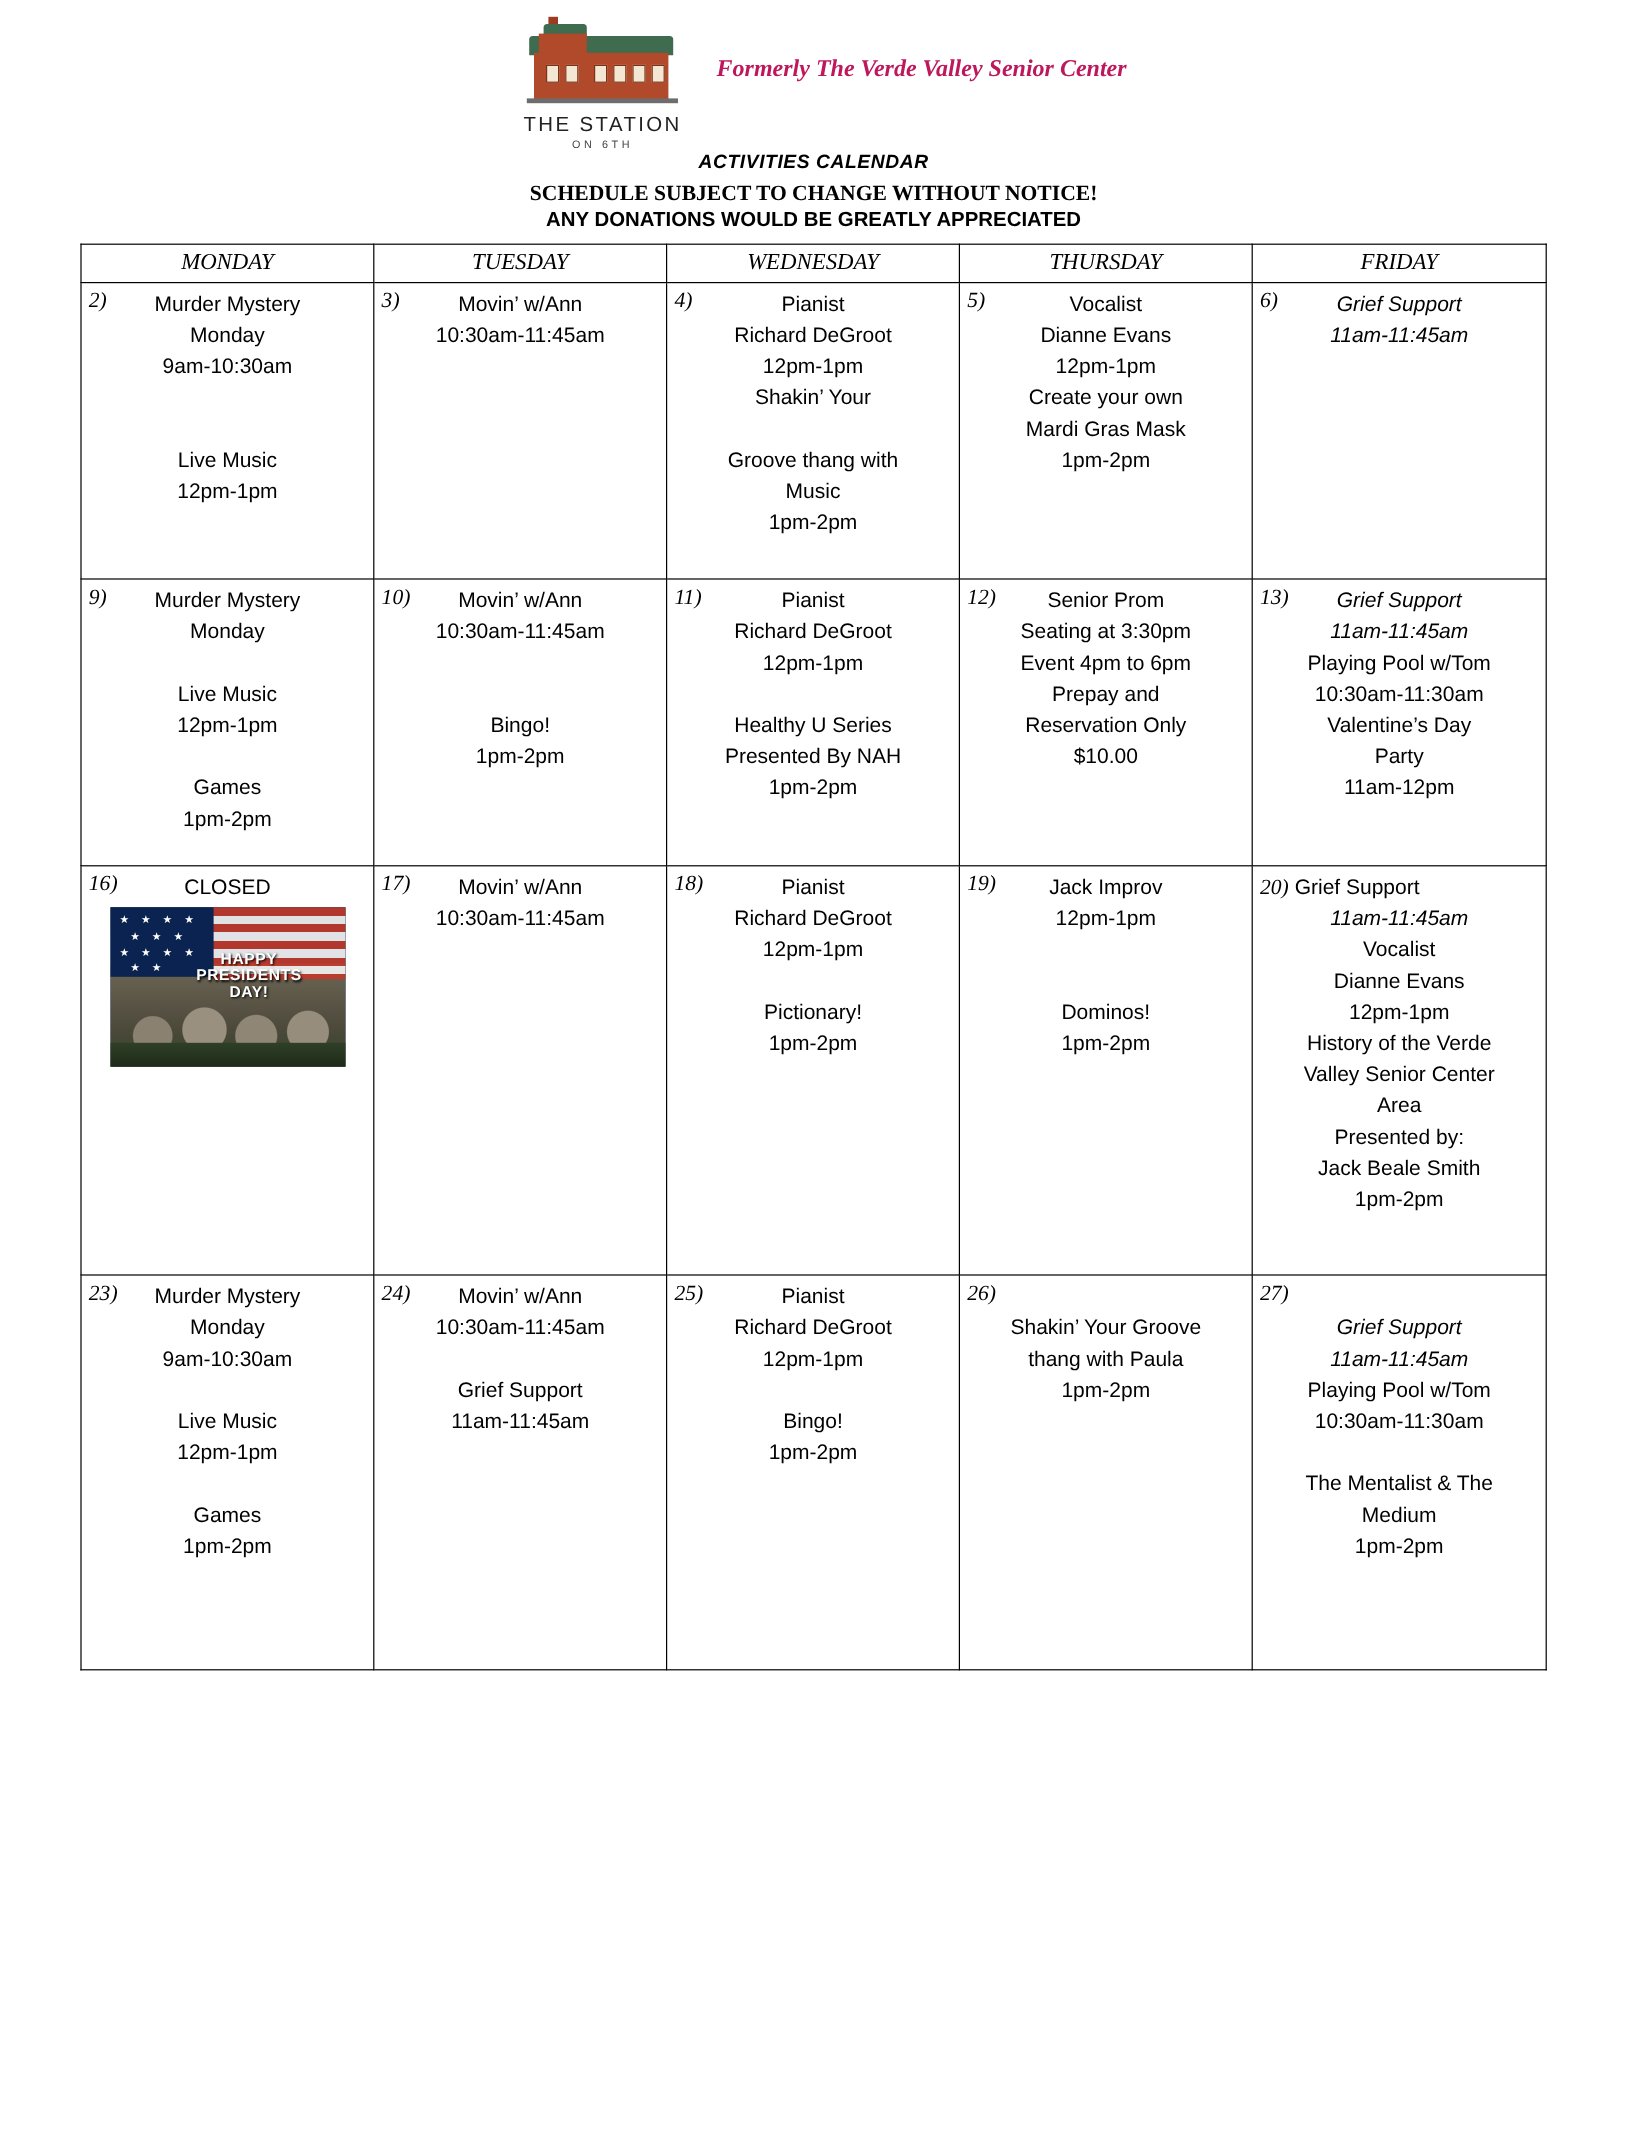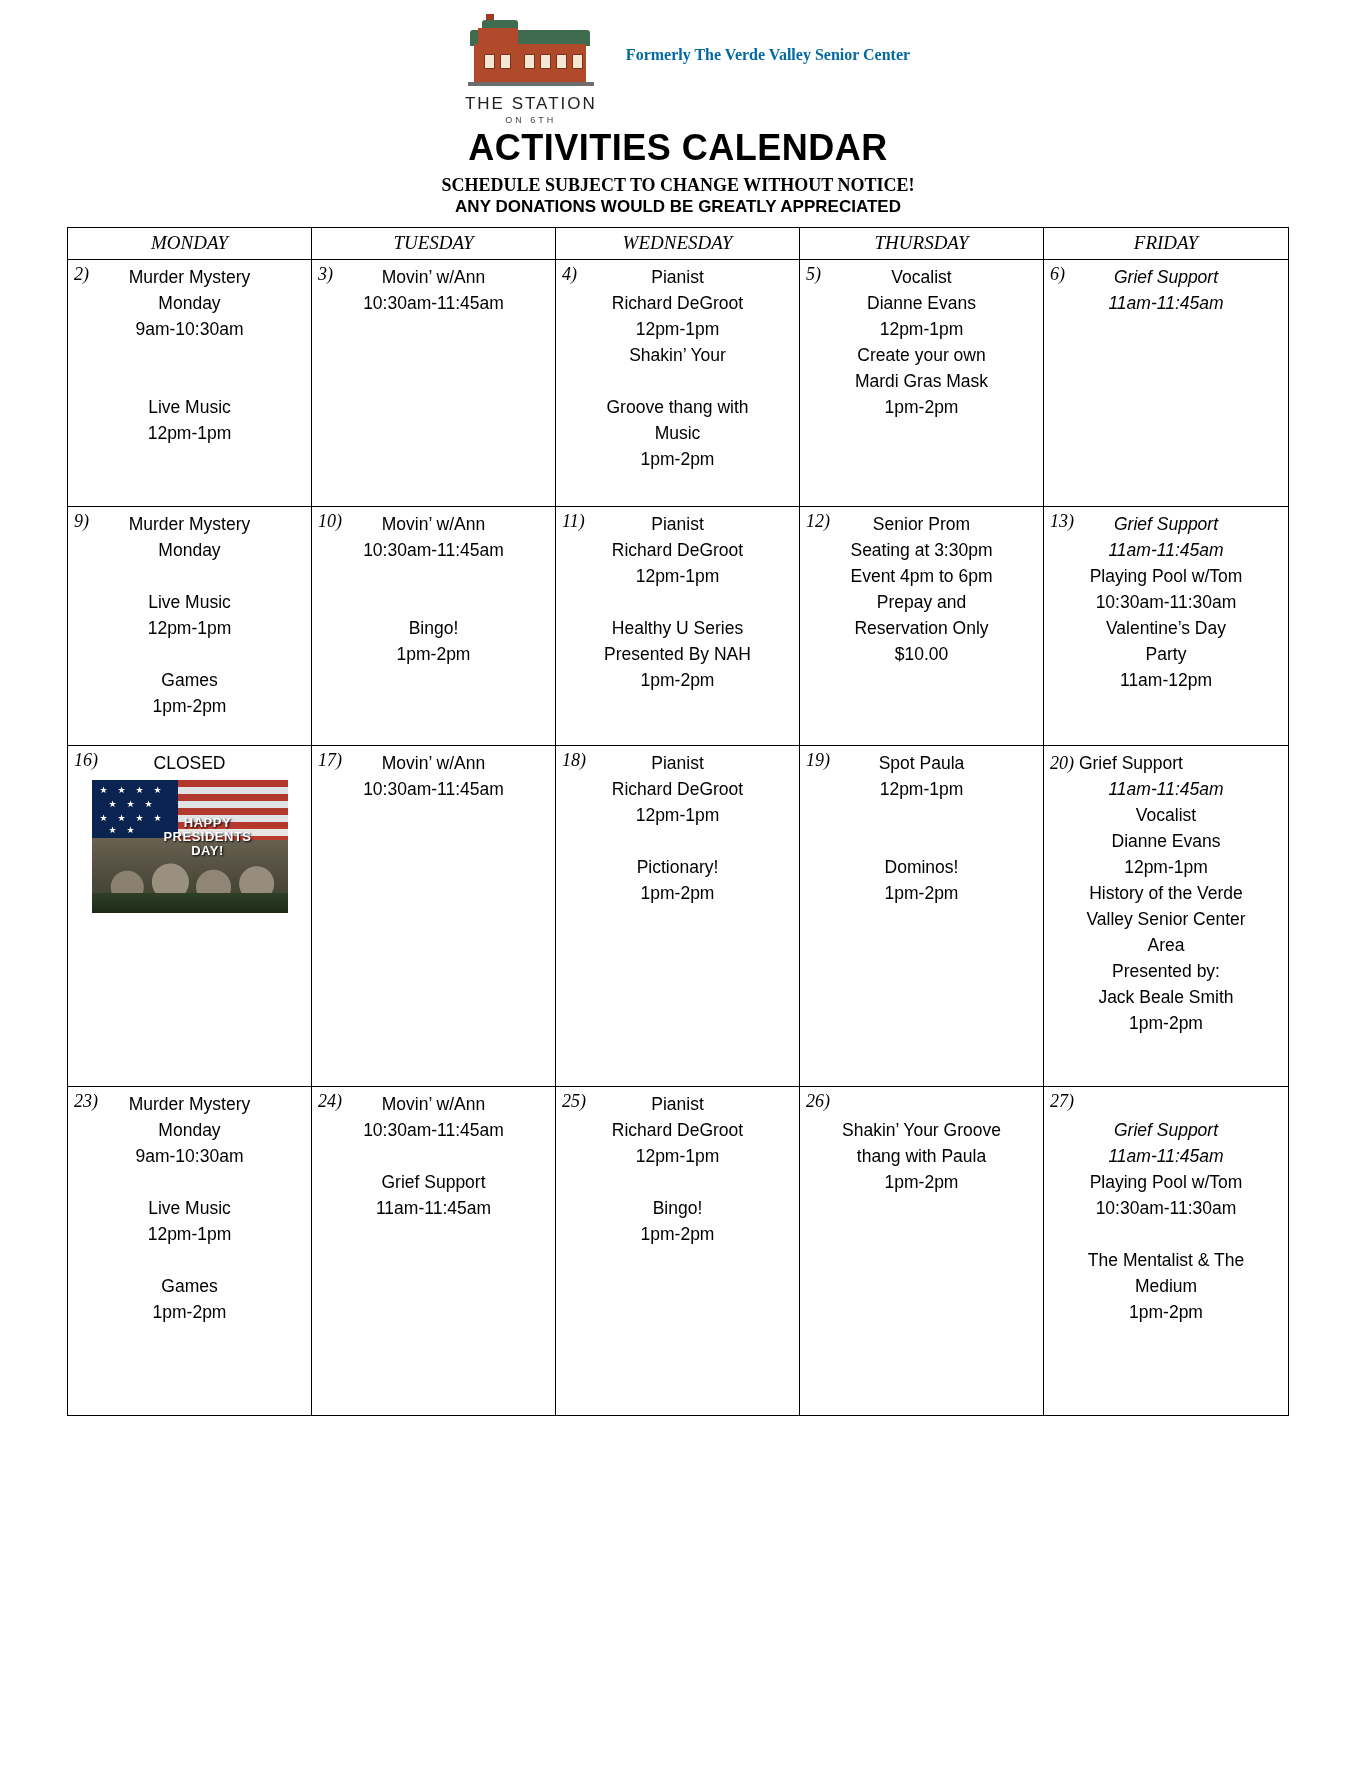--- a/index.html
+++ b/index.html
@@ -120,31 +120,33 @@
   }
   .logo-sub {
     font-size: 9px;
     letter-spacing: 3px;
     color: #444;
     margin-top: 1px;
   }
 
   .formerly {
     font-family: "Liberation Serif", serif;
+    font-style: italic;
     font-weight: bold;
+    font-size: 20px;
+    margin-top: 32px;
+    color: #be185d;
+  }
+
+  .title {
     font-size: 16px;
-    margin-top: 32px;
-    color: #0369a1;
-  }
-
-  .title {
-    font-size: 36px;
     font-weight: bold;
     letter-spacing: 0.5px;
     margin-top: 2px;
+    font-style: italic;
   }
   .subtitle {
     font-size: 26px;
     font-weight: bold;
     margin-top: 8px;
   }
 
   .contact-row {
     display: flex;
     justify-content: space-between;
@@ -498,21 +500,21 @@
             <span class="ln">Richard DeGroot</span>
             <span class="ln">12pm-1pm</span>
             <span class="blank"></span>
             <span class="ln">Pictionary!</span>
             <span class="ln">1pm-2pm</span>
           </div>
         </td>
         <td class="day">
           <span class="daynum">19)</span>
           <div class="events">
-            <span class="ln">Spot Paula</span>
+            <span class="ln">Jack Improv</span>
             <span class="ln">12pm-1pm</span>
             <span class="blank"></span>
             <span class="blank"></span>
             <span class="ln">Dominos!</span>
             <span class="ln">1pm-2pm</span>
           </div>
         </td>
         <td class="day">
           <div class="inline-head" style="text-align:left;">
             <span class="daynum inline">20)</span>

